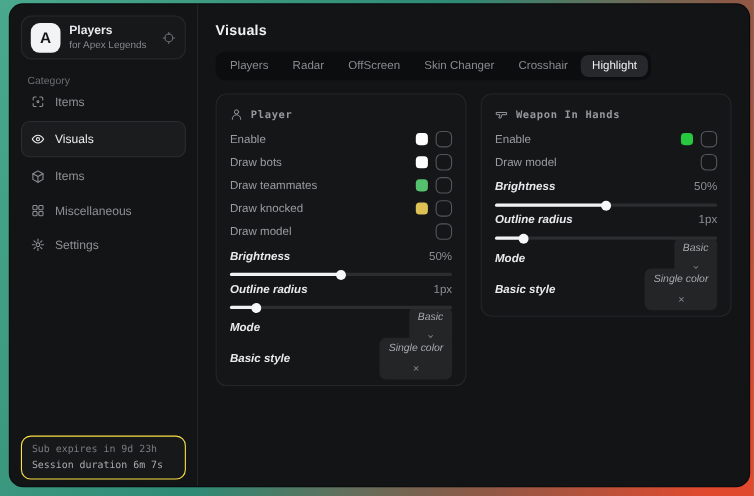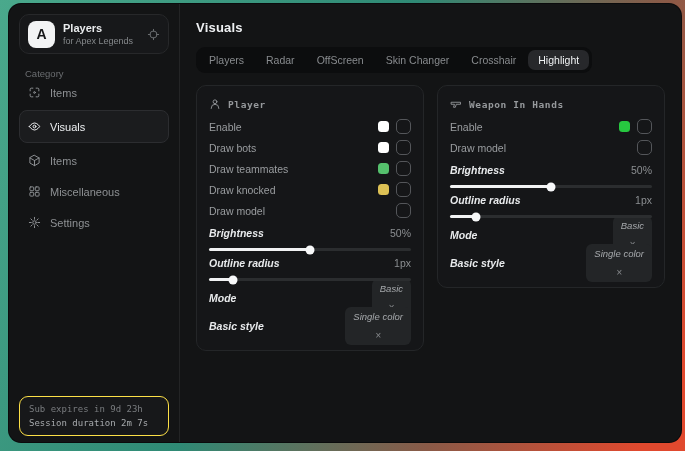--- a/index.html
+++ b/index.html
@@ -123,21 +123,21 @@
             <svg viewBox="0 0 24 24">
               <circle cx="12" cy="12" r="3.2"></circle>
               <path d="M12 2.5V6M12 18v3.5M2.5 12H6M18 12h3.5M5.3 5.3l2.4 2.4M16.3 16.3l2.4 2.4M18.7 5.3l-2.4 2.4M7.7 16.3l-2.4 2.4"></path>
             </svg>
           </span>
           <span>Settings</span>
         </div>
       </nav>
     <div class="status-card">
       <div class="status-line1">Sub expires in 9d 23h</div>
-      <div class="status-line2">Session duration 2m 7s</div>
+      <div class="status-line2">Session duration 6m 7s</div>
     </div>
   </aside>
 
   <main class="main">
     <h1 class="page-title">Visuals</h1>
     <div class="tabbar" id="tabs">
         <button class="tab">Players</button>
         <button class="tab">Radar</button>
         <button class="tab">OffScreen</button>
         <button class="tab">Skin Changer</button>

